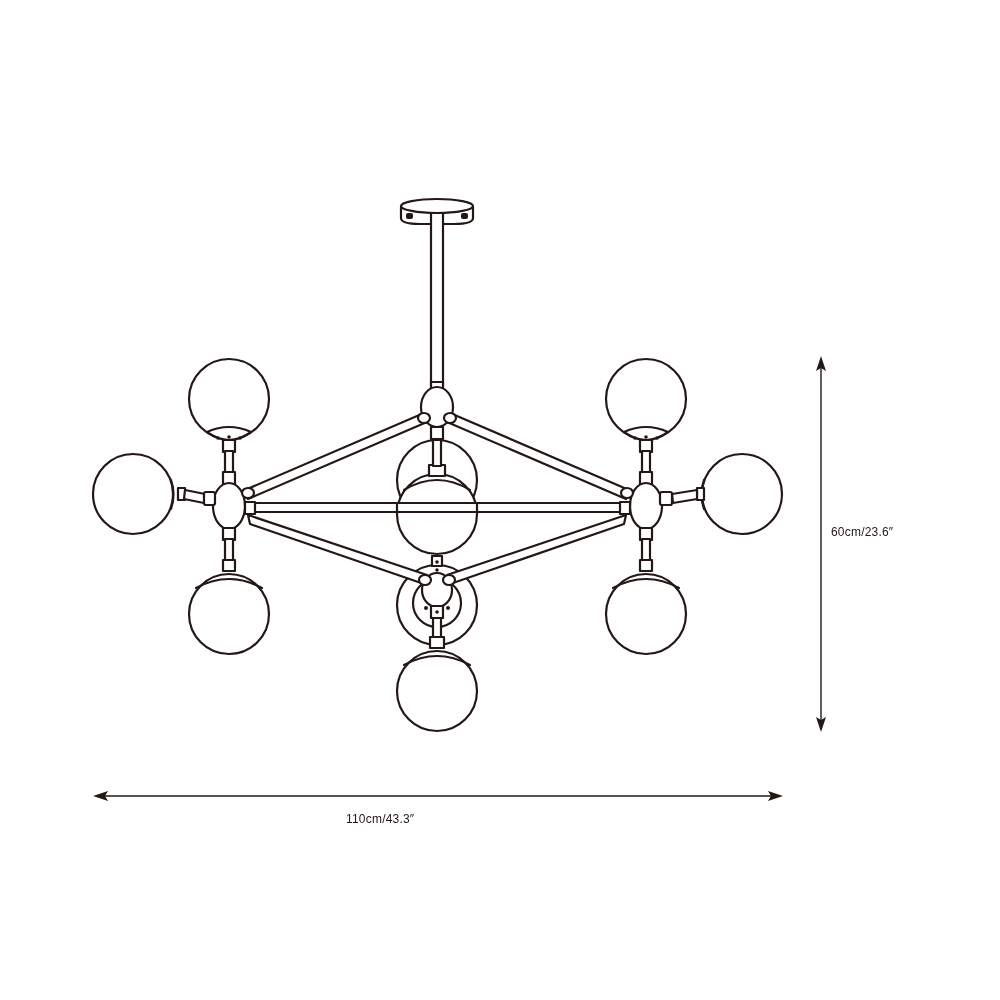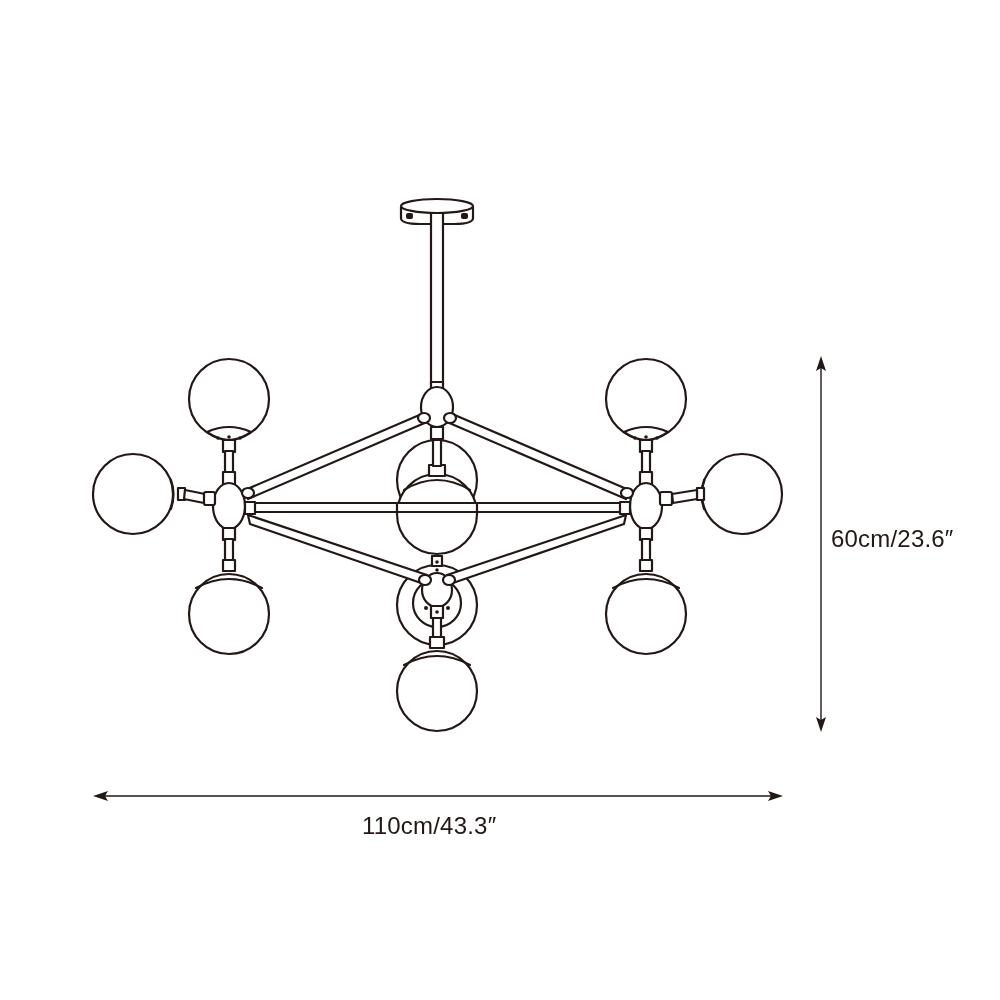--- a/index.html
+++ b/index.html
@@ -4,23 +4,23 @@
 <style>
   html, body { margin: 0; padding: 0; background: #ffffff; }
   body { width: 1000px; height: 1000px; position: relative; overflow: hidden;
          font-family: "Liberation Sans", "DejaVu Sans", sans-serif; }
   svg.drawing { position: absolute; left: 0; top: 0; }
   .ln { fill: none; stroke: #231815; stroke-width: 2.2; stroke-linejoin: round; stroke-linecap: round; }
   .lnw { fill: #ffffff; stroke: #231815; stroke-width: 2.2; stroke-linejoin: round; }
   .dot { fill: #231815; }
   .dim-line { stroke: #231815; stroke-width: 1.4; fill: none; }
   .arrow { fill: #231815; }
-  .label { position: absolute; color: #231815; font-size: 24px; letter-spacing: 0.2px; white-space: nowrap; }
+  .label { position: absolute; color: #231815; font-size: 12px; letter-spacing: 0.2px; white-space: nowrap; }
   #height-label { left: 831px; top: 525px; }
-  #width-label { left: 362px; top: 812px; }
+  #width-label { left: 346px; top: 812px; }
 </style>
 </head>
 <body>
 
 <svg class="drawing" width="1000" height="1000" viewBox="0 0 1000 1000" xmlns="http://www.w3.org/2000/svg">
 
   <g>
     <path class="lnw" d="M401,207 L401,218 Q401,224 420,224 L454,224 Q473,224 473,218 L473,207 Z"></path>
     <ellipse class="lnw" cx="437" cy="206" rx="36" ry="7"></ellipse>
     <rect class="dot" x="406" y="213" width="7" height="6" rx="2"></rect>

